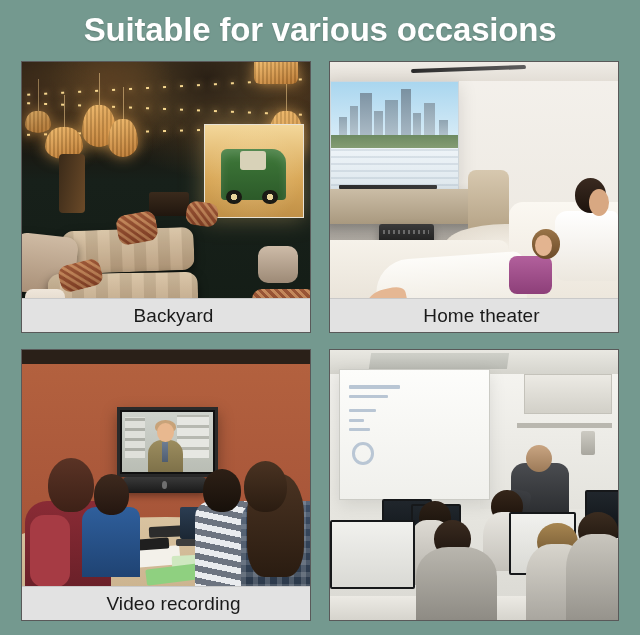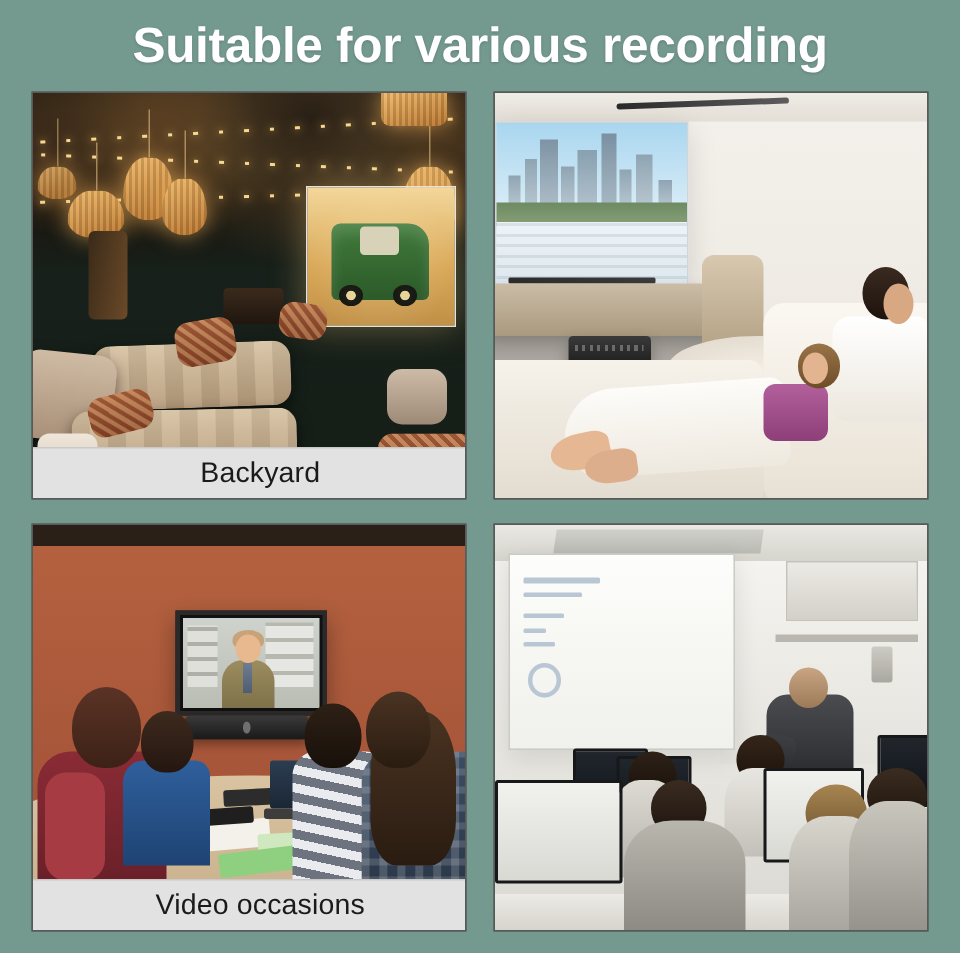--- a/index.html
+++ b/index.html
@@ -306,21 +306,21 @@
   .c4 .s5h{position:absolute;right:0%;top:60%;width:14%;height:14%;border-radius:50%;
       background:linear-gradient(#3b2c20,#1c140d);}
   .fe-desk{position:absolute;left:0;right:0;bottom:0;height:9%;
       background:linear-gradient(#eceae4,#d6d4cd);}
 </style>
 </head>
 <body>
 
 <div class="poster">
 
-  <div class="title">Suitable for various recording</div>
+  <div class="title">Suitable for various occasions</div>
 
   <div class="grid">
 
     <div class="card c1">
       <div class="photo">
         <div class="bk-canopy"></div>
         <div class="bk-str bk-s1"></div>
         <div class="bk-str bk-s2"></div>
         <div class="bk-str bk-s3"></div>
         <div class="lamp l4"></div>
@@ -381,20 +381,21 @@
         <div class="ht-legs"></div>
         <div class="ht-feet"></div>
         <div class="ht-feet2"></div>
         <div class="ht-man-b"></div>
         <div class="ht-man-h"></div>
         <div class="ht-man-f"></div>
         <div class="ht-wom-t"></div>
         <div class="ht-wom-h"></div>
         <div class="ht-wom-f"></div>
       </div>
+      <div class="caption">Home theater</div>
     </div>
 
     <div class="card c3">
       <div class="photo">
         <div class="vr-top"></div>
         <div class="vr-tv">
           <div class="vr-tvimg">
             <div class="vr-shelf2"></div>
             <div class="vr-shelf"></div>
             <div class="vr-person">
@@ -417,21 +418,21 @@
         <div class="b1"></div>
         <div class="head h1"></div>
         <div class="b2"></div>
         <div class="head h2"></div>
         <div class="b3"></div>
         <div class="head h3"></div>
         <div class="b4"></div>
         <div class="hair4"></div>
         <div class="head h4"></div>
       </div>
-      <div class="caption">Video occasions</div>
+      <div class="caption">Video recording</div>
     </div>
 
     <div class="card c4">
       <div class="photo">
         <div class="fe-wall"></div>
         <div class="fe-ceil"></div>
         <div class="fe-ceil2"></div>
         <div class="fe-cab"></div>
         <div class="fe-rail"></div>
         <div class="fe-spk"></div>

